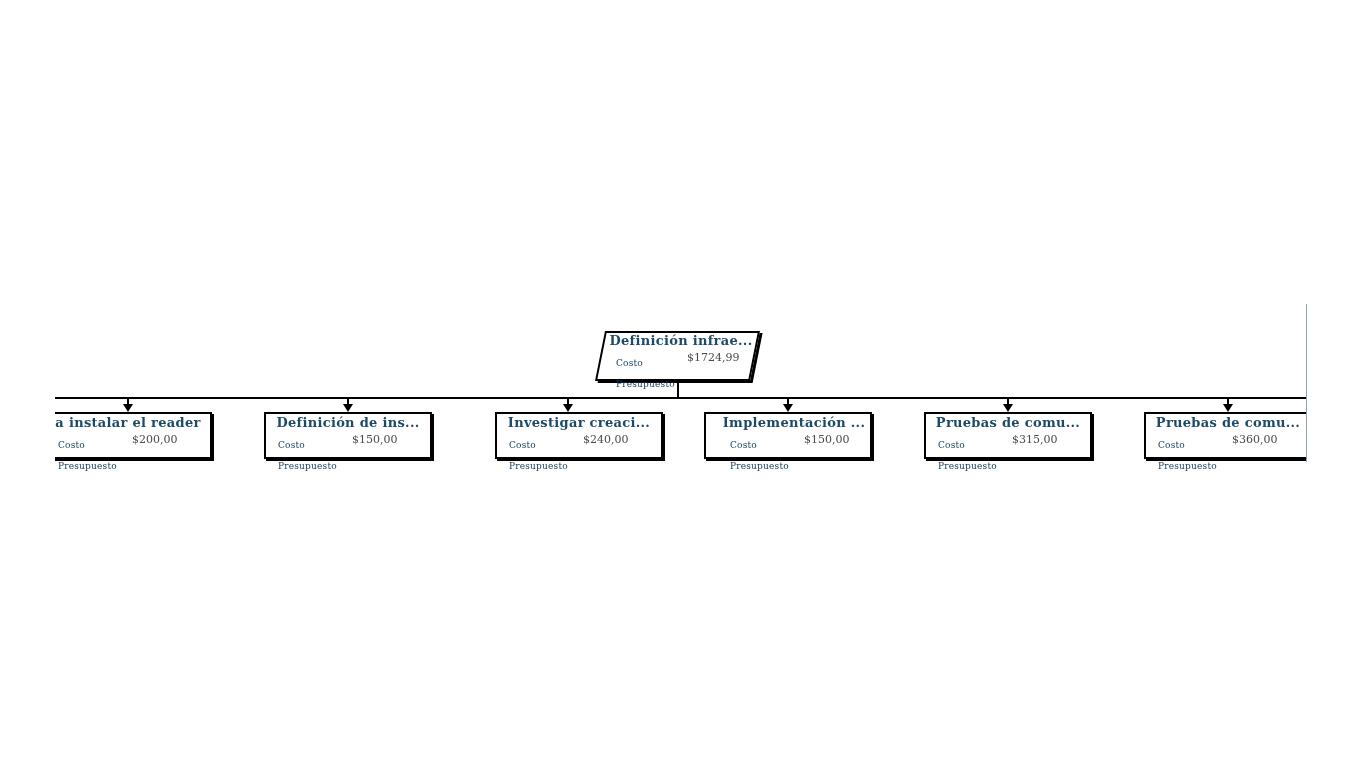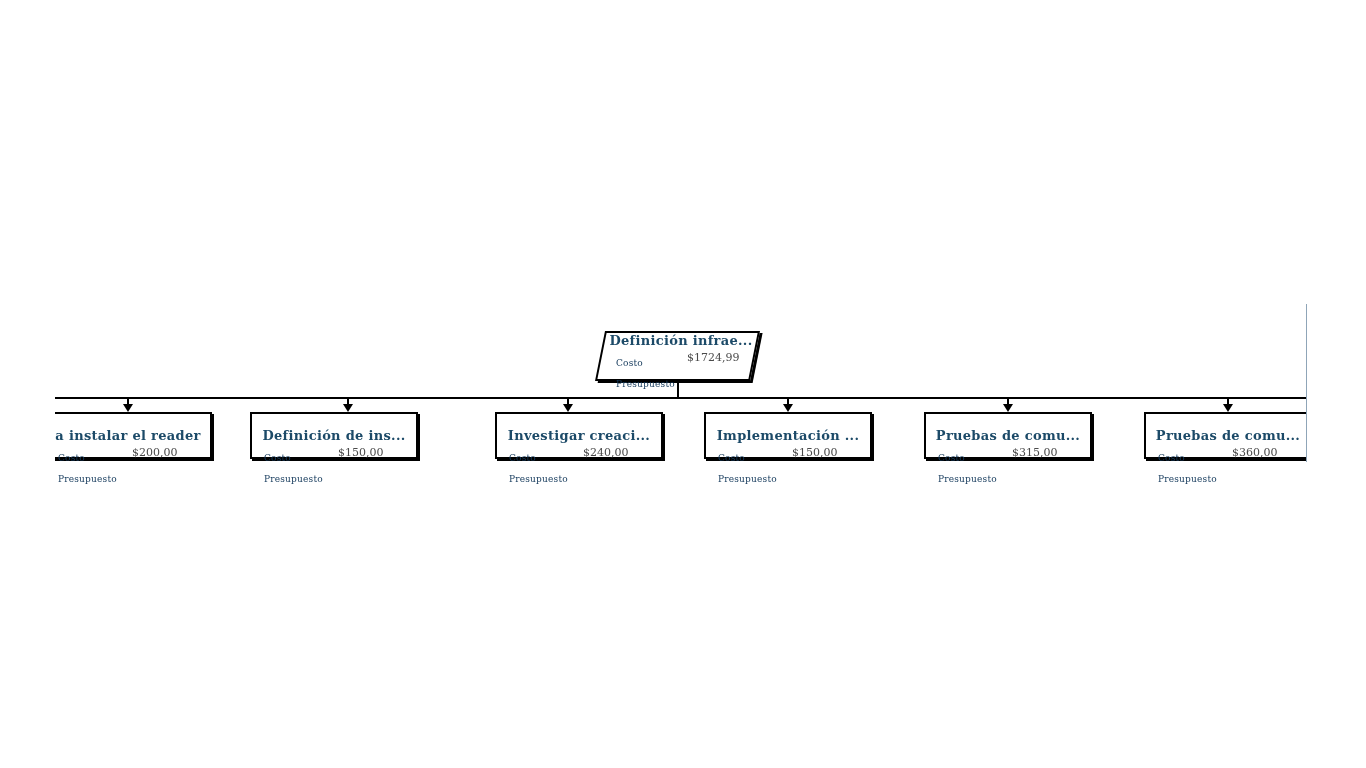--- a/index.html
+++ b/index.html
@@ -81,21 +81,21 @@
   .task-node {
     position: absolute;
     top: 412px;
     width: 168px; height: 47px;
     background: #ffffff;
     border: 2px solid var(--line, #000);
     box-shadow: 2px 2px 0 0 var(--line, #000);
   }
 
   .node-title {
-    margin-top: 14px;
+    margin-top: 1px;
     text-align: center;
     white-space: nowrap;
     overflow: hidden;
     font-size: 13px;
     font-weight: bold;
     letter-spacing: 0.3px;
     color: var(--title, #1C4A68);
   }
   .node-row {
     position: relative;
@@ -155,21 +155,21 @@
     <div class="node-row row-costo">
       <span class="node-label">Costo</span>
       <span class="node-value">$200,00</span>
     </div>
     <div class="node-row row-presu">
       <span class="node-label">Presupuesto</span>
     </div>
   </div>
         <div class="arrow-stem" style="left: 292px;"></div>
         <div class="arrow-head" style="left: 288px;"></div>
-        <div class="task-node" style="left: 195px;">
+        <div class="task-node" style="left: 209px;">
     <div class="node-title">Definición de ins...</div>
     <div class="node-row row-costo">
       <span class="node-label">Costo</span>
       <span class="node-value">$150,00</span>
     </div>
     <div class="node-row row-presu">
       <span class="node-label">Presupuesto</span>
     </div>
   </div>
         <div class="arrow-stem" style="left: 512px;"></div>
@@ -179,21 +179,21 @@
     <div class="node-row row-costo">
       <span class="node-label">Costo</span>
       <span class="node-value">$240,00</span>
     </div>
     <div class="node-row row-presu">
       <span class="node-label">Presupuesto</span>
     </div>
   </div>
         <div class="arrow-stem" style="left: 732px;"></div>
         <div class="arrow-head" style="left: 728px;"></div>
-        <div class="task-node" style="left: 649px;">
+        <div class="task-node" style="left: 649px; padding-left: 12px;">
     <div class="node-title">Implementación ...</div>
     <div class="node-row row-costo">
       <span class="node-label">Costo</span>
       <span class="node-value">$150,00</span>
     </div>
     <div class="node-row row-presu">
       <span class="node-label">Presupuesto</span>
     </div>
   </div>
         <div class="arrow-stem" style="left: 952px;"></div>

